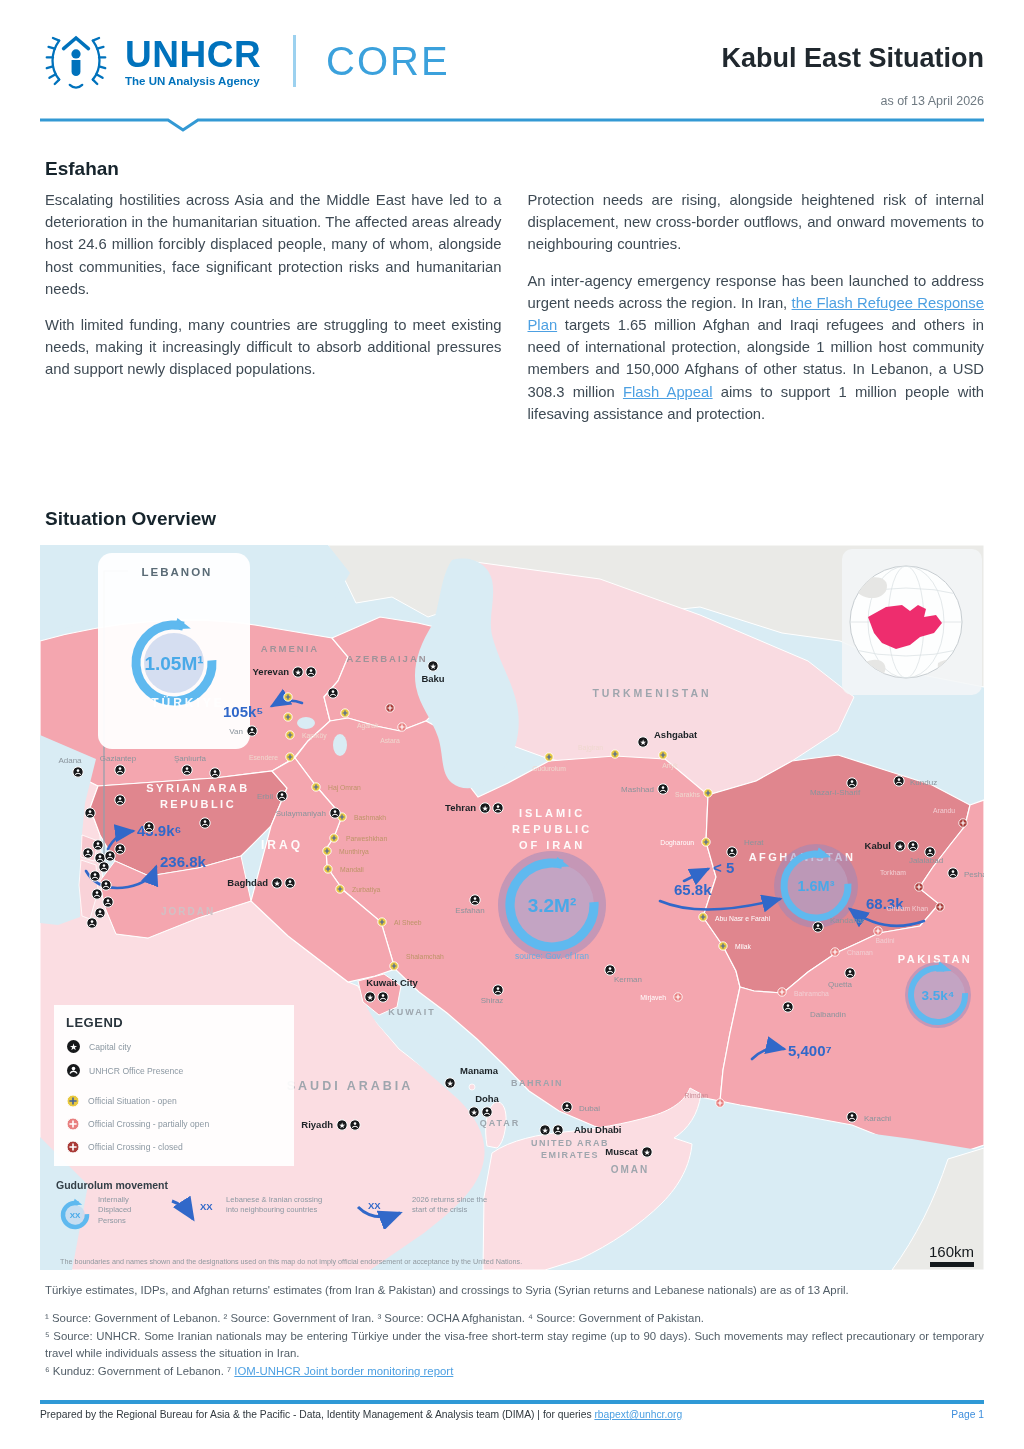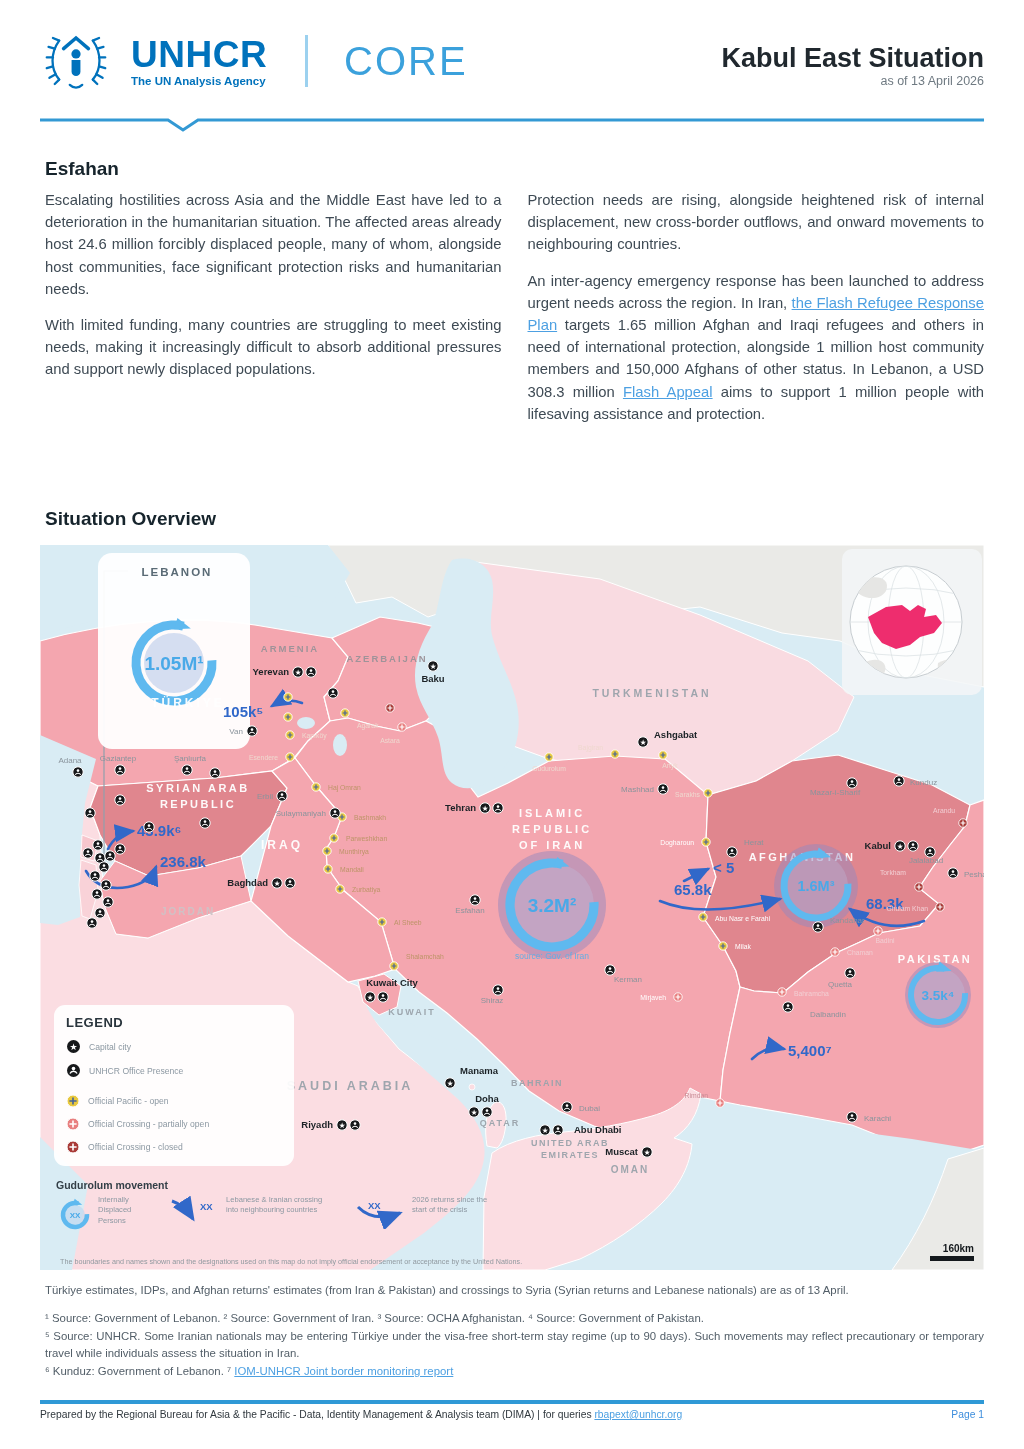--- a/index.html
+++ b/index.html
@@ -1,56 +1,56 @@
 <!DOCTYPE html>
 <html><head>
 <meta charset="utf-8">
 <style>
   html,body{margin:0;padding:0;}
   body{width:1024px;height:1449px;background:#ffffff;font-family:"Liberation Sans",sans-serif;color:#3E4A54;}
   .page{position:relative;width:1024px;height:1449px;overflow:hidden;}
   
   .hdr{position:absolute;top:30px;left:45px;right:40px;display:flex;justify-content:space-between;align-items:flex-start;}
-  .brand{display:flex;align-items:center;gap:24px;}
+  .brand{display:flex;align-items:center;gap:18px;}
   .brand-txt .uw{font-size:37px;font-weight:900;color:#0072BC;letter-spacing:.5px;line-height:1;}
   .brand-txt .tag{font-size:11.5px;font-weight:700;color:#0072BC;margin-top:2px;}
   .divider{width:3px;height:52px;background:#9CD1EF;margin:0 12px 0 14px;}
   .core{font-size:40px;color:#3BA1DC;letter-spacing:2px;font-weight:400;line-height:1;}
   .titleblk{text-align:right;padding-top:14px;}
   .titleblk .t{font-size:27px;font-weight:700;color:#20282E;line-height:1.1;}
-  .titleblk .dt{font-size:12.5px;color:#6F7A82;margin-top:0;}
+  .titleblk .dt{font-size:12.5px;color:#6F7A82;margin-top:20px;}
   .rule{position:absolute;top:116px;left:40px;}
   
   .h2{position:absolute;left:45px;font-size:19px;font-weight:700;color:#16242C;}
   .cols{position:absolute;top:189px;left:45px;width:939px;display:flex;gap:26px;}
   .col{flex:1;}
   .col p{margin:0 0 14px;font-size:14.8px;line-height:1.5;text-align:justify;color:#3E4A54;}
   .tlink{color:#4DA0E2;text-decoration:underline;}
   
   .map-wrap{position:absolute;top:545px;left:40px;width:944px;height:725px;background:#D9ECF4;}
   .map-wrap svg text{font-family:"Liberation Sans",sans-serif;}
   .ovl{position:absolute;}
-  .legend-box{left:14px;top:460px;width:216px;background:rgba(255,255,255,.93);border-radius:11px;padding:10px 12px 12px;}
+  .legend-box{left:14px;top:460px;width:216px;background:rgba(255,255,255,.93);border-radius:0;padding:10px 12px 12px;}
   .legend-box .lt{font-size:13px;font-weight:700;color:#2A353D;letter-spacing:.5px;}
   .lrow{display:flex;align-items:center;gap:8px;margin-top:9px;}
   .lrow.gap{margin-top:16px;}
   .lrow span{font-size:8.6px;color:#8C98A2;}
   .movement{left:16px;top:634px;width:560px;}
   .movement .mt{font-size:10.5px;font-weight:700;color:#333F47;margin-bottom:4px;}
   .mrow{display:flex;align-items:flex-start;gap:10px;}
   .mitem{display:flex;align-items:flex-start;gap:4px;}
   .mitem .ml{font-size:7.6px;color:#8C98A2;line-height:1.35;}
   .bubble-box{left:648px;top:634px;width:300px;background:rgba(255,255,255,.9);border-radius:8px;padding:8px 10px 9px;}
   .bubble-box .bt{font-size:7.8px;color:#7C8890;line-height:1.35;}
   .brow{display:flex;align-items:center;margin-top:8px;gap:6px;}
   .bcirc{border-radius:50%;display:inline-block;border:1px solid rgba(0,0,0,.06);}
   .brow b{font-size:8px;color:#7C8890;font-weight:400;margin-right:8px;}
   .disclaimer{left:20px;top:712px;width:620px;font-size:7.2px;color:#90999F;}
   .scalebar{left:884px;top:698px;width:50px;text-align:right;}
-  .scalebar .sl{font-size:10px;font-weight:700;color:#14191D;}
+  .scalebar .sl{font-size:15px;font-weight:400;color:#14191D;}
   .scalebar .sb{width:44px;height:5px;background:#14191D;margin-top:2px;margin-left:6px;}
   
   .notes{position:absolute;top:1282px;left:45px;width:939px;}
   .notes p{margin:0 0 2px;font-size:11.4px;line-height:1.42;color:#525E68;}
   .notes p.intro{margin-bottom:12px;}
   .notes p.just{text-align:justify;}
   
   .footer{position:absolute;top:1400px;left:40px;width:944px;border-top:4px solid #2F99D6;padding-top:5px;display:flex;justify-content:space-between;font-size:10.3px;color:#30383E;}
   .footer .pg{color:#3E8EDD;}
   .footer a{color:#4DA0E2;text-align:center;}
@@ -729,21 +729,21 @@
             <circle cx="7.5" cy="5.6" r="1.8" fill="#fff"></circle>
             <path d="M4,10.6 A3.8,3.8 0 0 1 11,10.6" stroke="#fff" stroke-width="1.4" fill="none"></path>
           </svg>
         <span>UNHCR Office Presence</span>
       </div>
       <div class="lrow gap">
         <svg width="14" height="14" viewBox="0 0 14 14">
             <circle cx="7" cy="7" r="6" fill="#E8C83E" stroke="#fff"></circle>
             <path d="M7,3.4 V10.6 M3.4,7 H10.6" stroke="#44639B" stroke-width="1.6"></path>
           </svg>
-        <span>Official Pacific - open</span>
+        <span>Official Situation - open</span>
       </div>
       <div class="lrow">
         <svg width="14" height="14" viewBox="0 0 14 14">
             <circle cx="7" cy="7" r="6" fill="#E87F7F" stroke="#fff"></circle>
             <path d="M7,3.4 V10.6 M3.4,7 H10.6" stroke="#fff" stroke-width="1.6"></path>
           </svg>
         <span>Official Crossing - partially open</span>
       </div>
       <div class="lrow">
         <svg width="14" height="14" viewBox="0 0 14 14">

